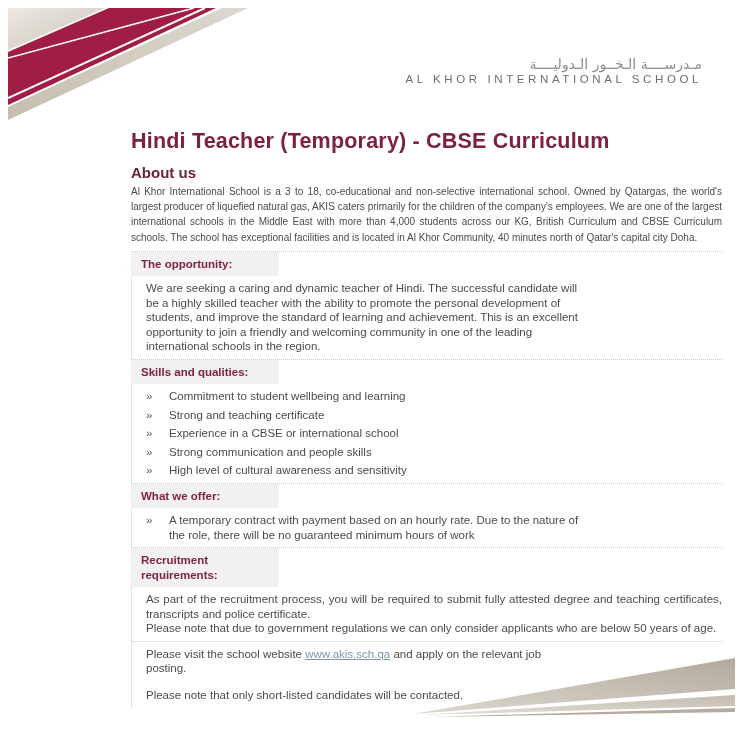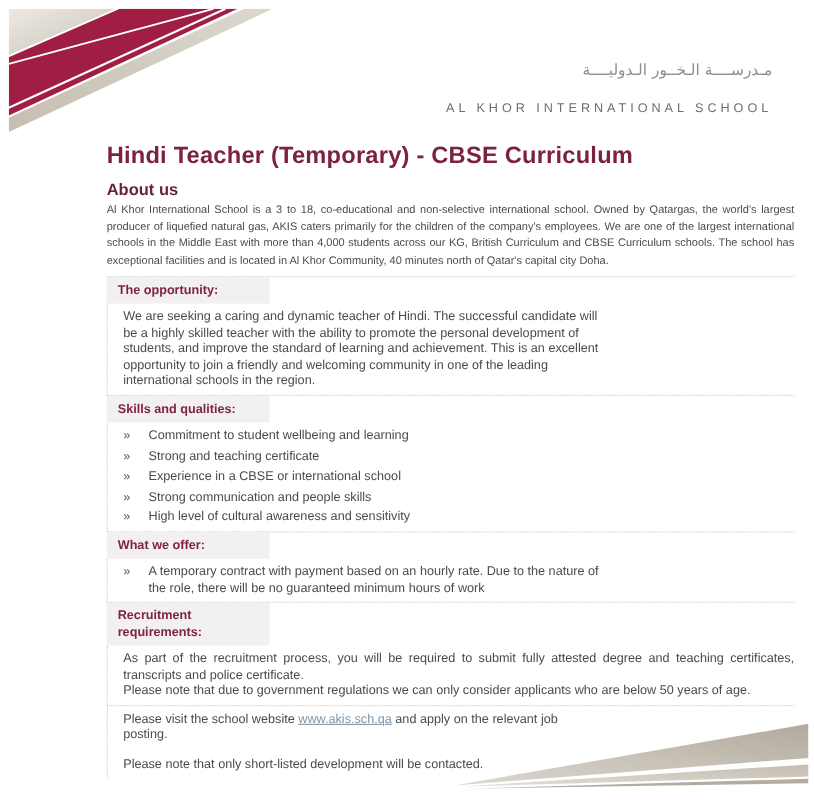--- a/index.html
+++ b/index.html
@@ -10,23 +10,23 @@
     overflow:hidden;
     font-family:"Liberation Sans","DejaVu Sans",sans-serif;
     color:#4E4A47;
   }
   
   .ribbon-tl{position:absolute;left:8px;top:8px;width:252px;height:114px;}
   .ribbon-br{position:absolute;left:408px;top:644px;width:327px;height:78px;}
   
   .logo{position:absolute;top:56px;right:38px;text-align:right;line-height:1.2;}
   .logo-ar{font-family:"DejaVu Sans",sans-serif;font-size:14px;color:#8D8D8D;direction:rtl;}
-  .logo-en{font-size:11.5px;color:#6E6E6E;letter-spacing:3.6px;margin-top:20px;}
+  .logo-en{font-size:11.5px;color:#6E6E6E;letter-spacing:3.6px;margin-top:0;}
   
-  .main{padding:130px 18px 0 97px;}
+  .main{padding:130px 18px 0 97px;margin-left:34px;}
   h1.job-title{margin:0;font-size:21.5px;line-height:23px;font-weight:bold;color:#7C2144;letter-spacing:0.2px;}
   .vacancy-ref{margin-top:2px;font-size:11px;line-height:14px;color:#BDB7B0;}
   .about-h{margin-top:13px;font-size:15px;line-height:14px;font-weight:bold;color:#6B2437;}
   .about-p{margin-top:4px;font-size:10px;line-height:15.2px;text-align:justify;}
   
   .jtable{margin-top:6px;}
   .t-row{display:flex;border-top:1px dotted #CECBC6;flex-direction:column;}
   .t-label{flex:none;width:128px;background:#F2F1EF;padding:5px 10px;
            font-size:11.5px;line-height:14.5px;font-weight:bold;color:#7E2343;}
   .t-gap{flex:none;width:10px;}
@@ -137,21 +137,21 @@
         <div class="t-content">
           <p class="p-just">As part of the recruitment process, you will be required to submit fully attested degree and teaching certificates, transcripts and police certificate.</p>
           <p class="p-just">Please note that due to government regulations we can only consider applicants who are below 50 years of age.</p>
         </div>
       </div>
 
       <div class="t-row">
         <div class="t-gap"></div>
         <div class="t-content">
           <p class="apply-p"><span>Please visit the school website </span><a href="#" class="site-link">www.akis.sch.qa</a><span> and apply on the relevant job posting.</span></p>
-          <p class="apply-note">Please note that only short-listed development will be contacted.</p>
+          <p class="apply-note">Please note that only short-listed candidates will be contacted.</p>
         </div>
       </div>
 
     </div>
   </div>
 
   <svg class="ribbon-br" viewBox="0 0 327 78" xmlns="http://www.w3.org/2000/svg" aria-hidden="true">
     <defs>
       <linearGradient id="gTaupeBR1" x1="1" y1="0" x2="0" y2="1">
         <stop offset="0" stop-color="#B2AA9D"></stop>

